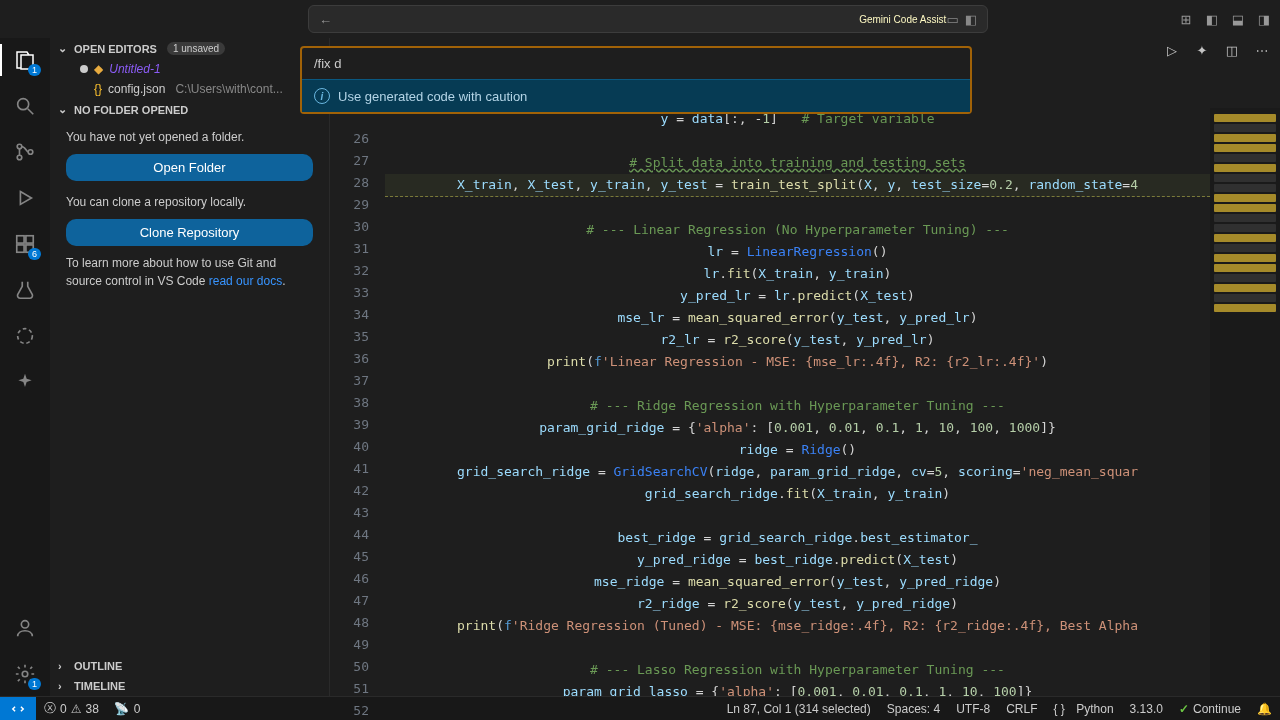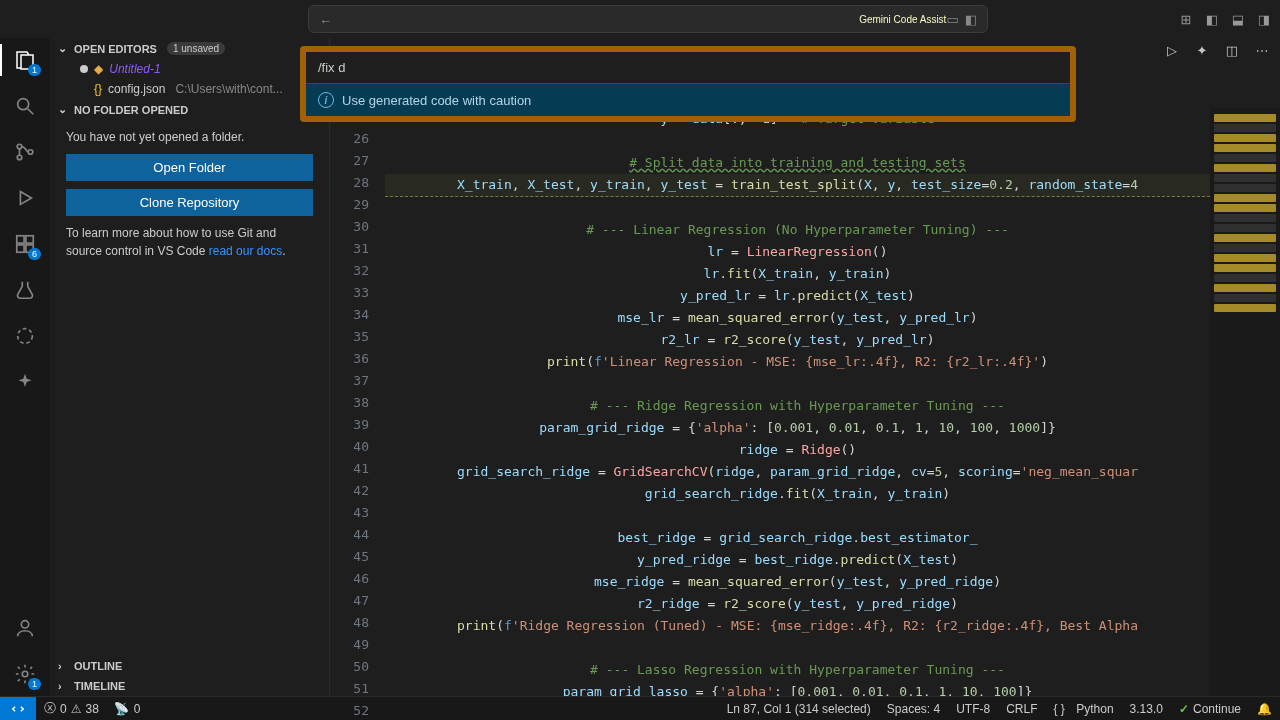--- a/index.html
+++ b/index.html
@@ -97,38 +97,38 @@
 .dot { width: 8px; height: 8px; border-radius: 4px; background: #ccc; }
 .file-icon-yellow { color: #e8ab3f; }
 .file-icon-json { color: #fbc02d; }
 .untitled { color: #8b5cf6; font-style: italic; }
 .dim { color: #888; }
 .plus9 { margin-left: auto; color: #b59e6b; font-style: italic; }
 .folder-body { padding: 8px 16px 12px; color: #ccc; line-height: 1.5; font-size: 12px; }
 .btn-primary {
   display: block; width: 100%;
   background: #0e639c; color: #fff; border: none;
-  padding: 6px; font-size: 13px; border-radius: 0;
+  padding: 6px; font-size: 13px; border-radius: 10px;
   margin: 8px 0; cursor: pointer;
 }
 .link { color: #3794ff; cursor: pointer; }
 
 .editor-region { flex: 1; position: relative; display: flex; flex-direction: column; min-width: 0; }
 .editor-actions {
   position: absolute; top: 4px; right: 10px;
   display: flex; gap: 14px; color: #c5c5c5;
   z-index: 5;
 }
 .editor-actions .icon { cursor: pointer; }
 
 .assist-box {
   position: absolute; top: 8px; left: 0;
-  width: 776px;
+  width: 672px;
   background: #1e1e1e;
-  border: 6px solid #a16207;
+  border: 2px solid #a16207;
   border-radius: 4px;
   z-index: 10;
   margin-left: -30px;
 }
 .assist-input {
   padding: 8px 12px;
   display: flex; align-items: center;
 }
 .assist-input input {
   background: transparent; border: none; outline: none;
@@ -164,21 +164,21 @@
   color: #d4d4d4;
   text-align: center;
 }
 .tok-var { color: #9cdcfe; }
 .tok-fn { color: #dcdcaa; }
 .tok-op { color: #d4d4d4; }
 .tok-num { color: #b5cea8; }
 .tok-str { color: #ce9178; }
 .tok-cmt { color: #6a9955; }
 .tok-cmt-u { color: #6a9955; text-decoration: underline wavy #6a9955; }
-.tok-cls { color: #fca5a5; }
+.tok-cls { color: #3b82f6; }
 .tok-kw { color: #569cd6; }
 .line-hl { background: rgba(55,60,40,0.4); display: inline-block; width: 100%; border-bottom: 1px dashed #7a7a3a;}
 
 .minimap {
   width: 70px; background: #1a1a1a;
   display: flex; flex-direction: column; gap: 2px;
   padding: 6px 4px;
 }
 .mm-block {
   height: 8px; background: #303030; border-radius: 1px;
@@ -310,20 +310,21 @@
         <span>config.json</span>
         <span class="dim" style="margin-left:4px">C:\Users\with\cont...</span>
       </div>
       <div class="section-header">
         <span class="chev">⌄</span>
         <span>NO FOLDER OPENED</span>
       </div>
       <div class="folder-body">
         <div>You have not yet opened a folder.</div>
         <button class="btn-primary">Open Folder</button>
+        <div style="margin-top:12px">You can clone a repository locally.</div>
         <button class="btn-primary">Clone Repository</button>
         <div>
           <span>To learn more about how to use Git and source control in VS Code </span><span class="link">read our docs</span><span>.</span>
         </div>
       </div>
       <div style="flex:1"></div>
       <div class="section-header">
         <span class="chev">›</span>
         <span>OUTLINE</span>
       </div>

